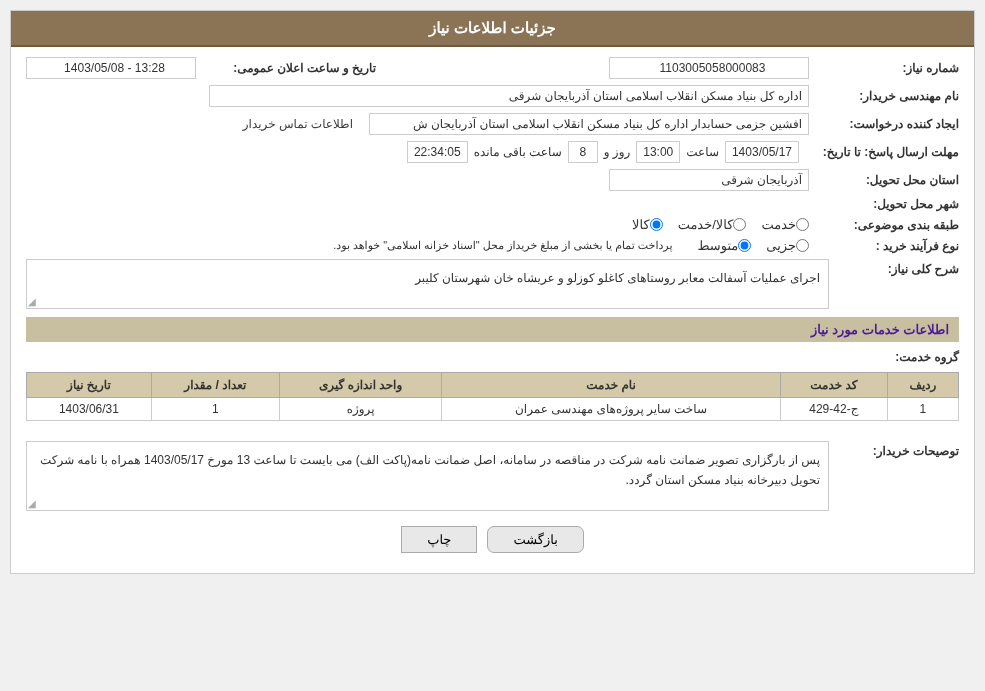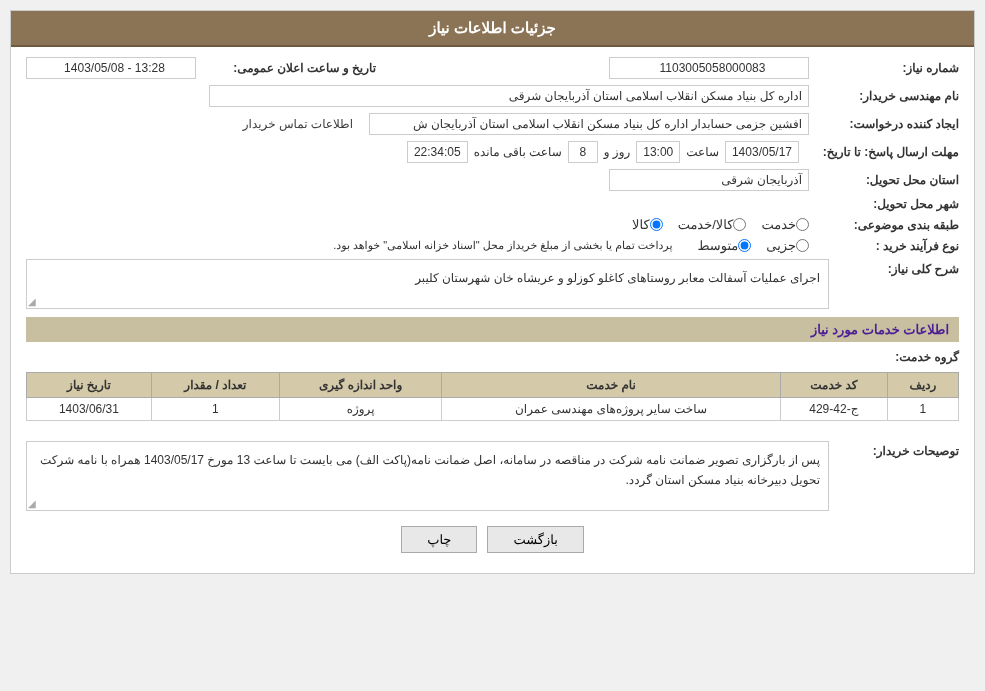--- a/index.html
+++ b/index.html
@@ -122,20 +122,21 @@
     .btn {
       padding: 5px 25px;
       font-size: 13px;
       font-family: Tahoma, Arial, sans-serif;
       cursor: pointer;
       border: 1px solid #aaa;
       background: #e8e8e8;
     }
     .btn-back {
       background: #e8e8e8;
+      border-radius: 7px;
     }
     .btn-print {
       background: #e8e8e8;
     }
     .small-date-box {
       border: 1px solid #ccc;
       padding: 3px 6px;
       background: #fff;
       font-size: 12px;
       direction: ltr;

